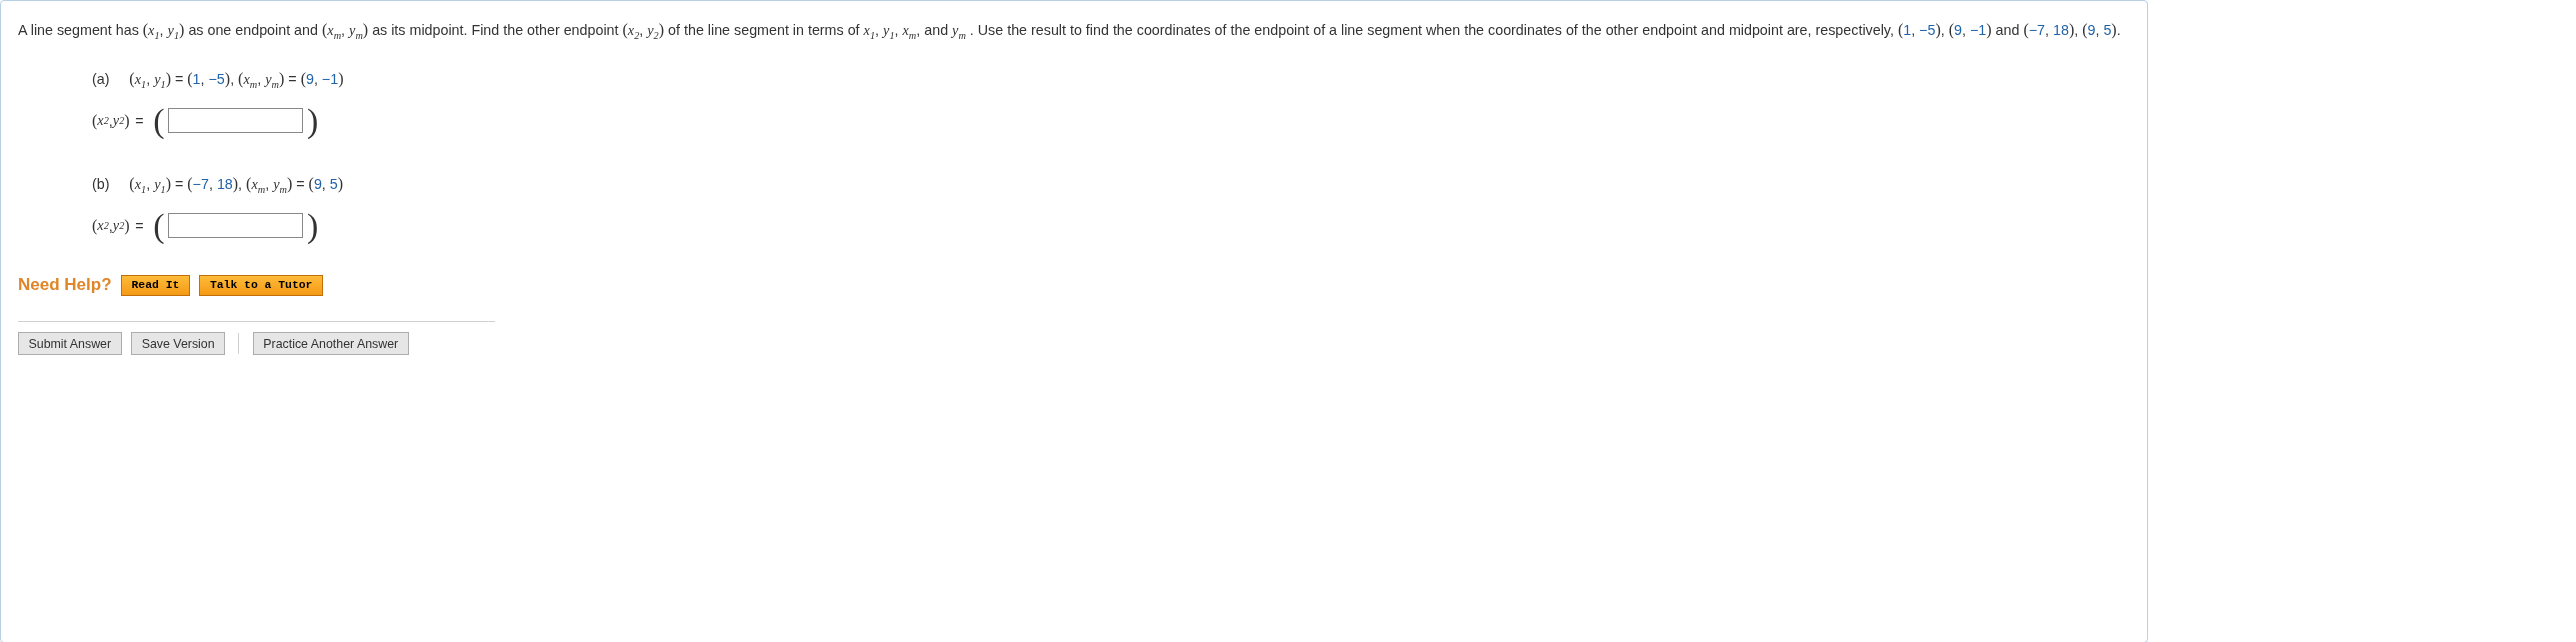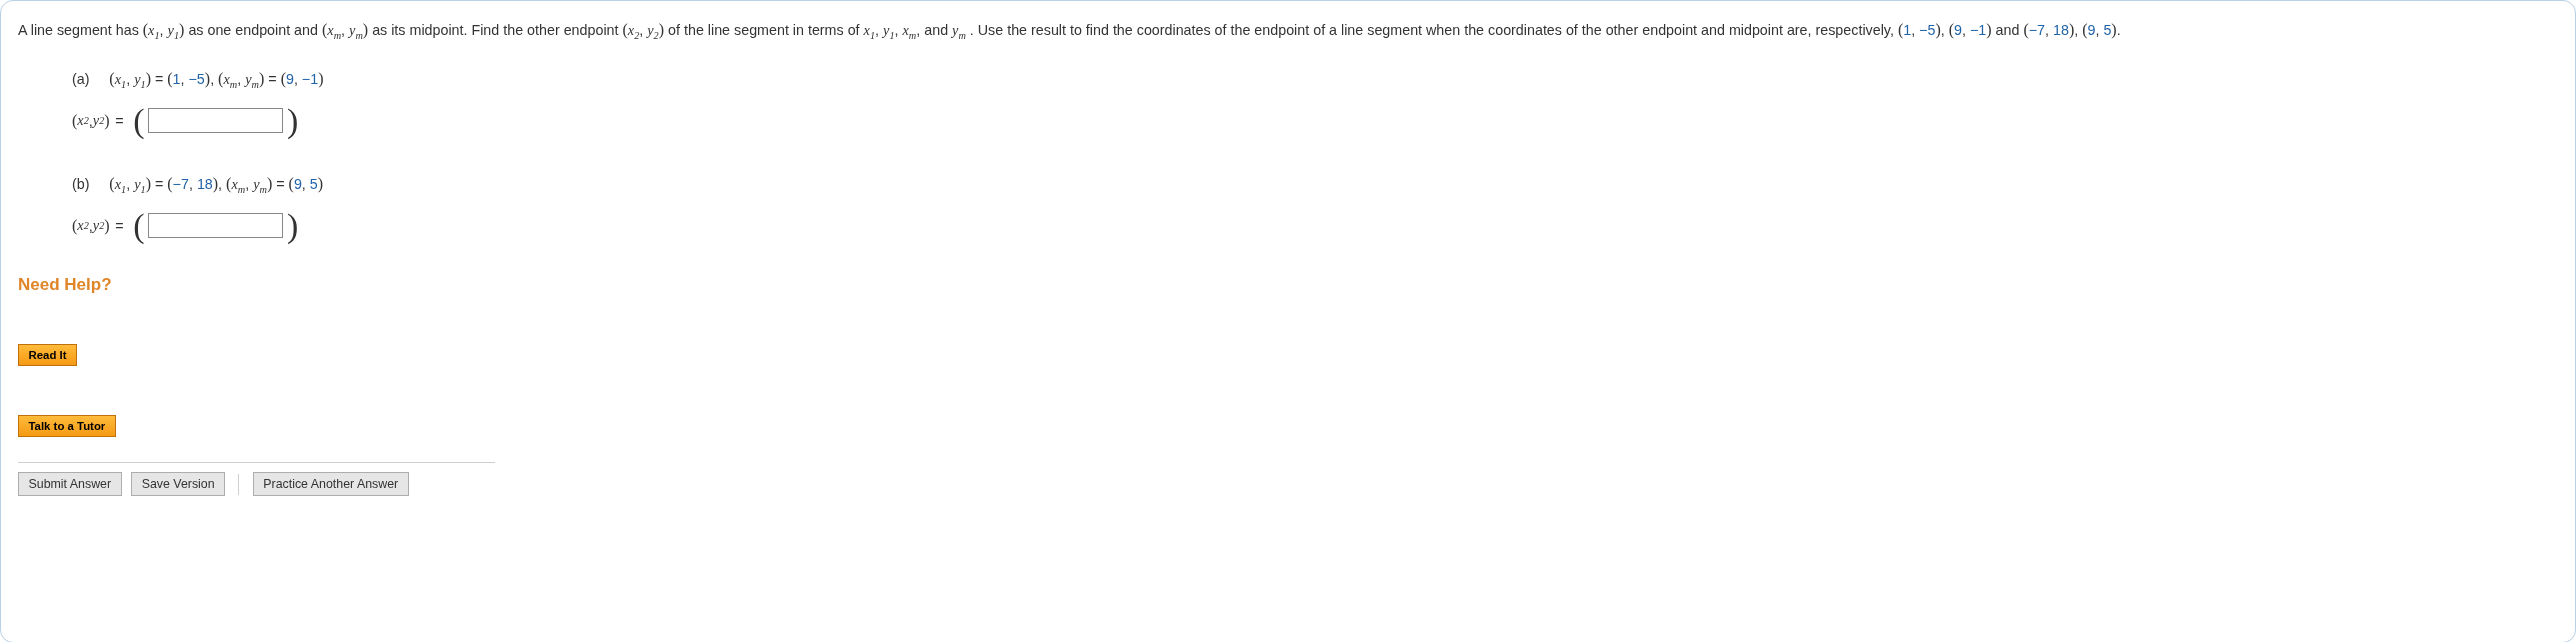--- a/index.html
+++ b/index.html
@@ -6,37 +6,37 @@
   html, body {
     margin: 0;
     padding: 0;
     font-family: Arial, Helvetica, sans-serif;
     font-size: 14.3px;
     color: #333;
     background: #fff;
   }
   .q-container {
     border: 1px solid #b8d0e6;
-    border-radius: 13px;
-    width: 2576px;
+    border-radius: 4px;
+    width: 2148px;
     min-height: 643px;
     padding: 11.4px 17px 0 17px;
     position: relative;
   }
   .intro {
     font-size: 14.3px;
     line-height: 2.2;
     color: #333;
     margin-bottom: 17px;
   }
   .math-i { font-style: italic; font-family: "Georgia", serif; }
   sub { font-size: 0.72em; vertical-align: sub; font-style: italic; font-family: "Georgia", serif;}
   .num { color: #2163a8; font-family: Arial, sans-serif; font-weight: normal; }
   .neg { color: #2163a8; }
-  .part-block { margin-left: 54px; margin-bottom: 32px; }
+  .part-block { margin-left: 74px; margin-bottom: 32px; }
   .part-line { font-size: 14.3px; line-height: 1.8; margin-bottom: 9.5px;}
   .answer-line {
     display: flex;
     align-items: center;
     font-size: 14.3px;
   }
   .big-paren {
     font-size: 34px;
     font-family: "Times New Roman", serif;
     color: #333;
@@ -46,40 +46,38 @@
   .answer-input {
     border: 1px solid #888;
     background: #fff;
     height: 25px;
     width: 135px;
     padding: 1.9px 5.7px;
     font-size: 13.3px;
   }
   .need-help {
     display: flex;
-    align-items: flex-start;
+    align-items: center;
     gap: 9.5px;
     margin: 27px 0 25px 0;
-    flex-direction: column;
   }
   .need-help-label {
     font-size: 17px;
     font-weight: bold;
     color: #e08528;
   }
   .wa-btn {
     background: linear-gradient(#ffbb3a, #f59a15);
     border: 1px solid #c06f0b;
     color: #000;
     font-size: 11.4px;
     font-weight: bold;
     padding: 3.8px 9.5px;
     cursor: pointer;
-    font-family: Liberation Sans, sans-serif;
-    margin-top: 40px;
+    font-family: Liberation Mono, monospace;
   }
   .bottom-bar {
     border-top: 1px solid #d0d0d0;
     padding: 9.5px 0 9.5px 0;
     display: flex;
     align-items: center;
     gap: 9.5px;
     width: 477px;
   }
   .gray-btn {

